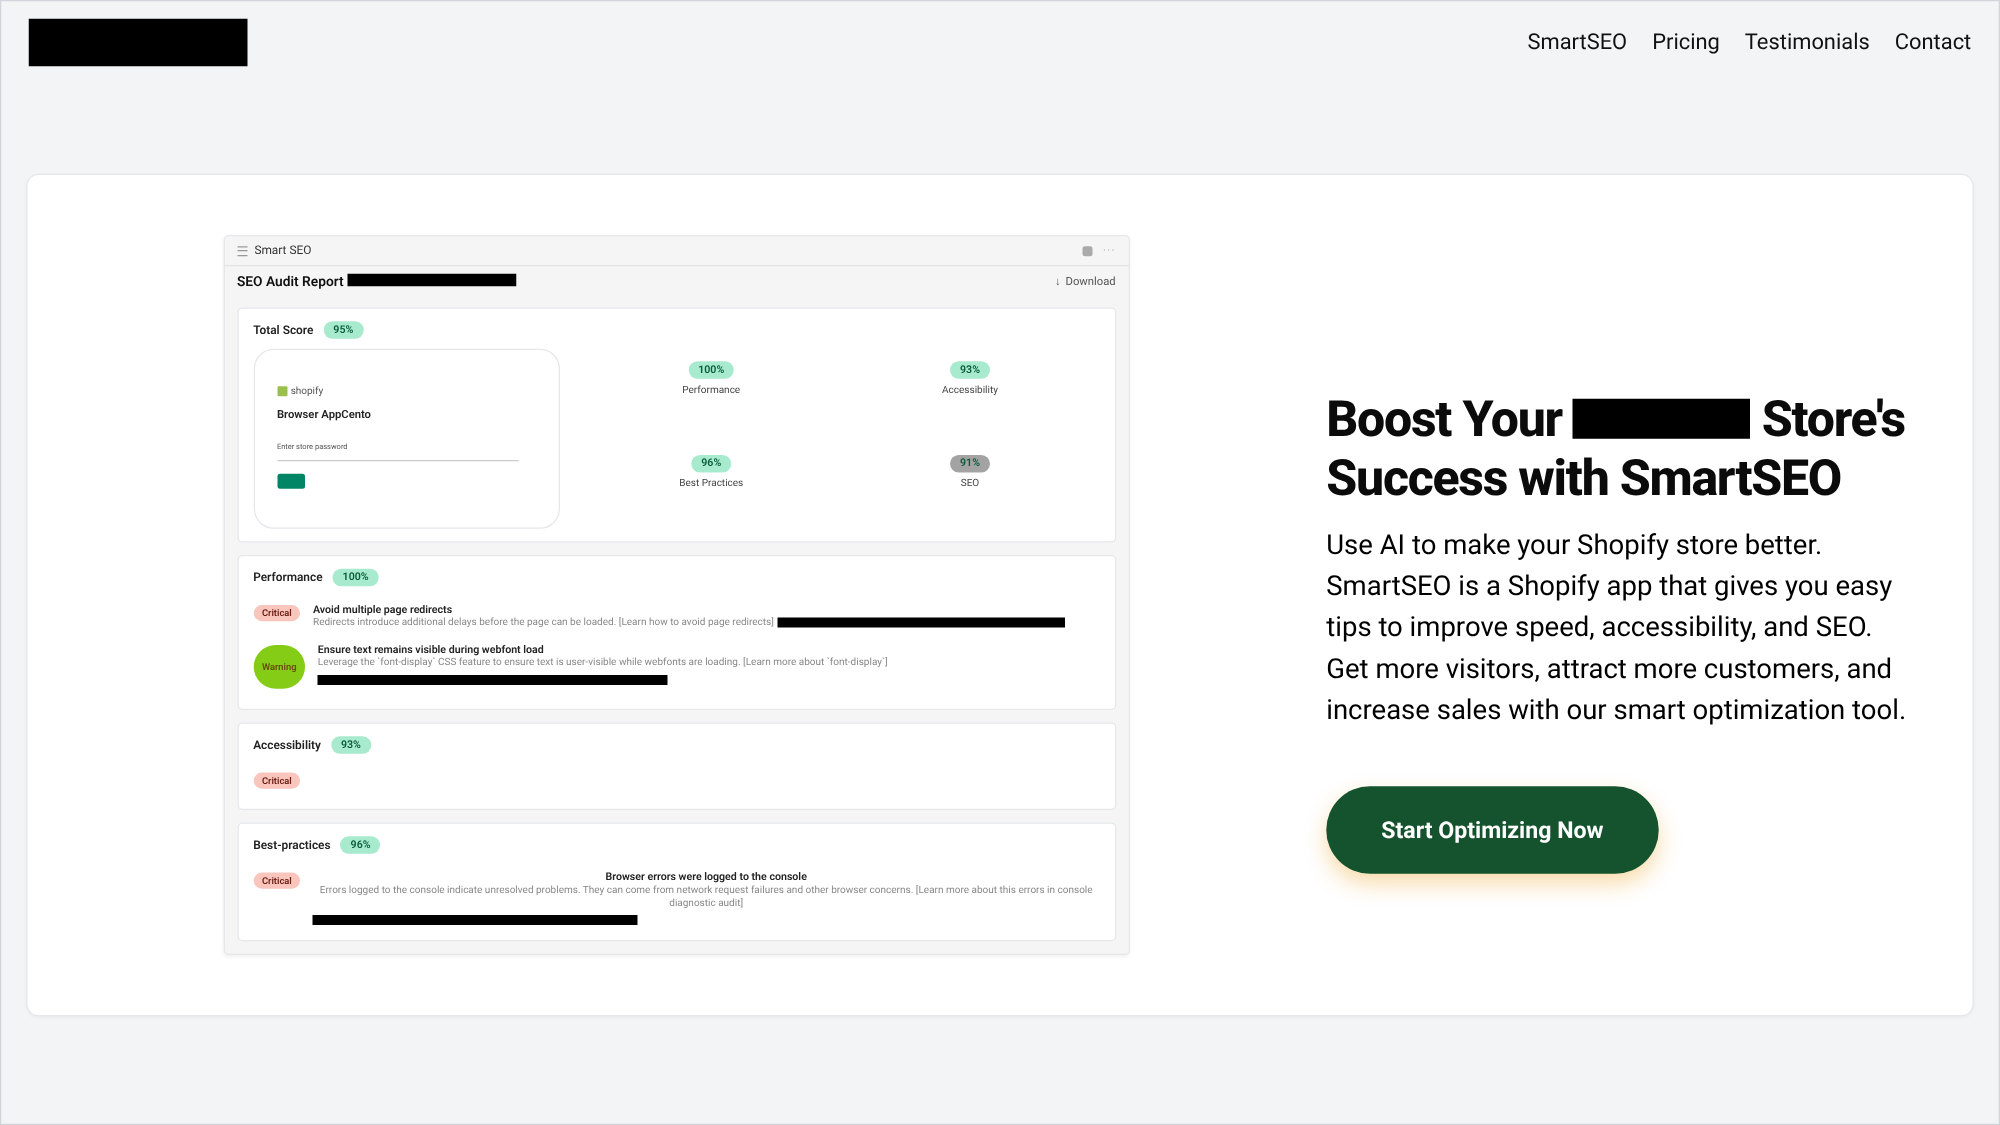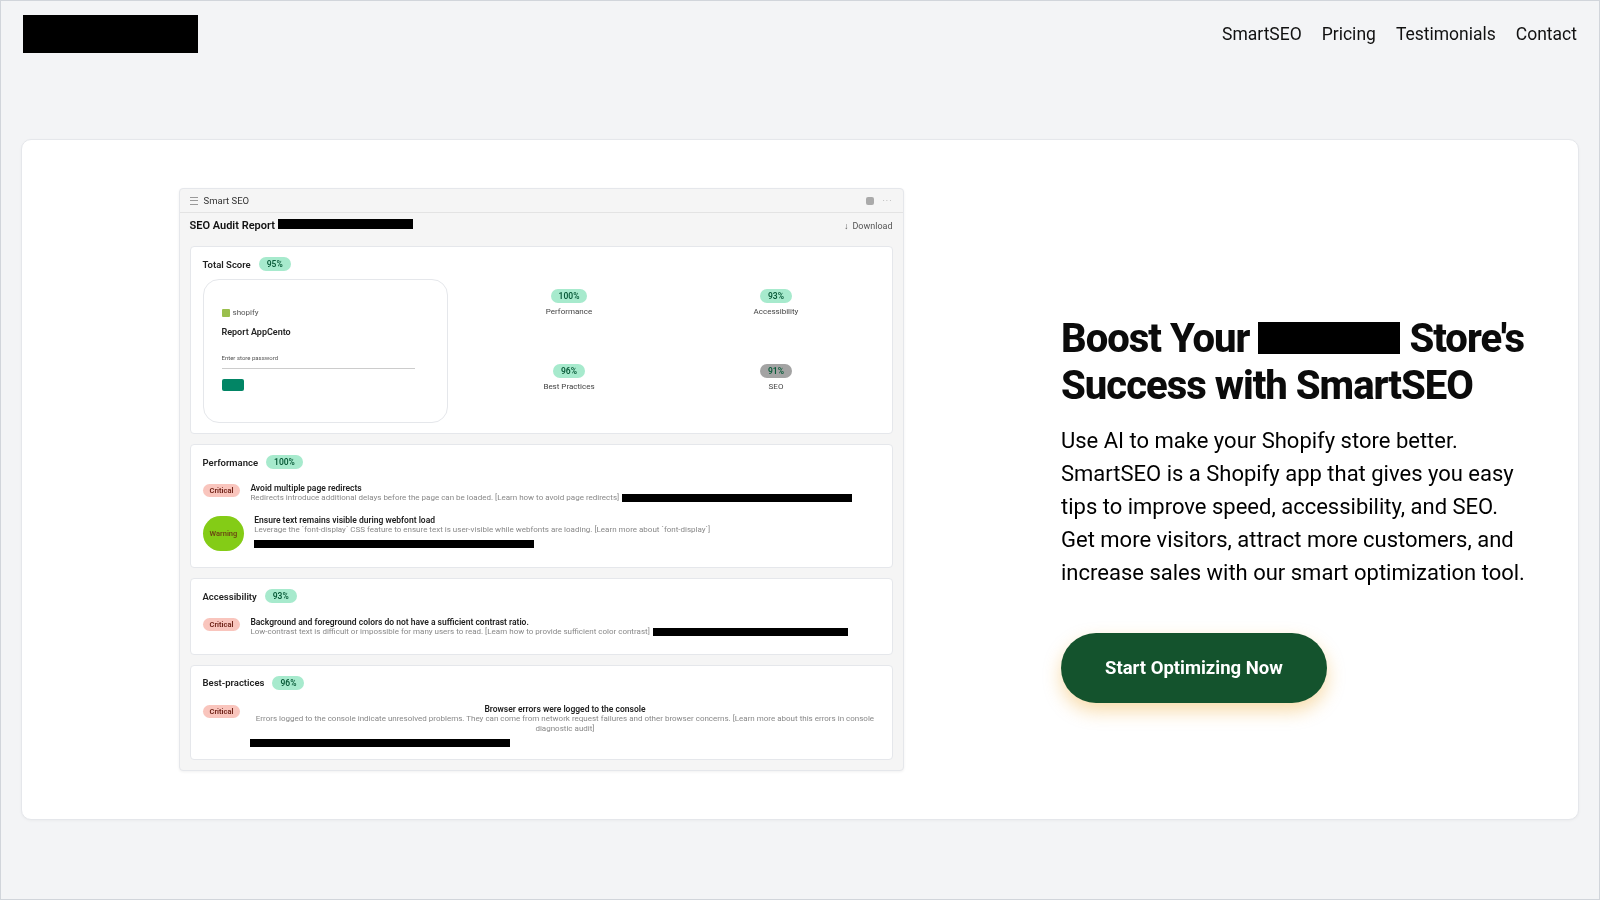--- a/index.html
+++ b/index.html
@@ -123,21 +123,21 @@
 
         <div class="card">
           <div class="card-head">
             <span class="card-head-title">Total Score</span>
             <span class="pill-95">95%</span>
           </div>
           <div class="ts-grid">
             <div class="browser-mock">
               <div class="shopify-logo">shopify</div>
               <div>
-                <div class="bm-title">Report AppCento</div>
+                <div class="bm-title">Browser AppCento</div>
                 <div class="bm-sub">&nbsp;</div>
               </div>
               <div>
                 <div class="bm-label">Enter store password</div>
                 <div class="bm-input"></div>
               </div>
               <div class="bm-btn"></div>
               <div class="bm-foot">&nbsp;</div>
             </div>
 
@@ -184,24 +184,20 @@
           </div>
         </div>
 
         <div class="card">
           <div class="card-head">
             <span class="card-head-title">Accessibility</span>
             <span class="pill-93">93%</span>
           </div>
           <div class="issue">
             <span class="tag-critical">Critical</span>
-            <div class="issue-body">
-              <div class="issue-title">Background and foreground colors do not have a sufficient contrast ratio.</div>
-              <div class="issue-desc"><span>Low-contrast text is difficult or impossible for many users to read. [Learn how to provide sufficient color contrast]</span><span class="blackout-s" style="width:195px;"></span></div>
-            </div>
           </div>
         </div>
 
         <div class="card" style="padding-bottom:6px;text-align:center;">
           <div class="card-head">
             <span class="card-head-title">Best-practices</span>
             <span class="pill-96">96%</span>
           </div>
           <div class="issue">
             <span class="tag-critical">Critical</span>

